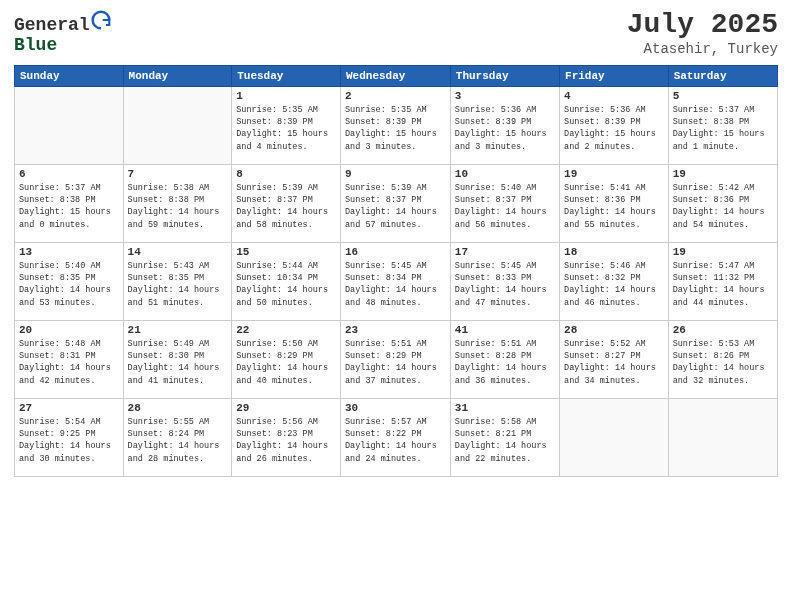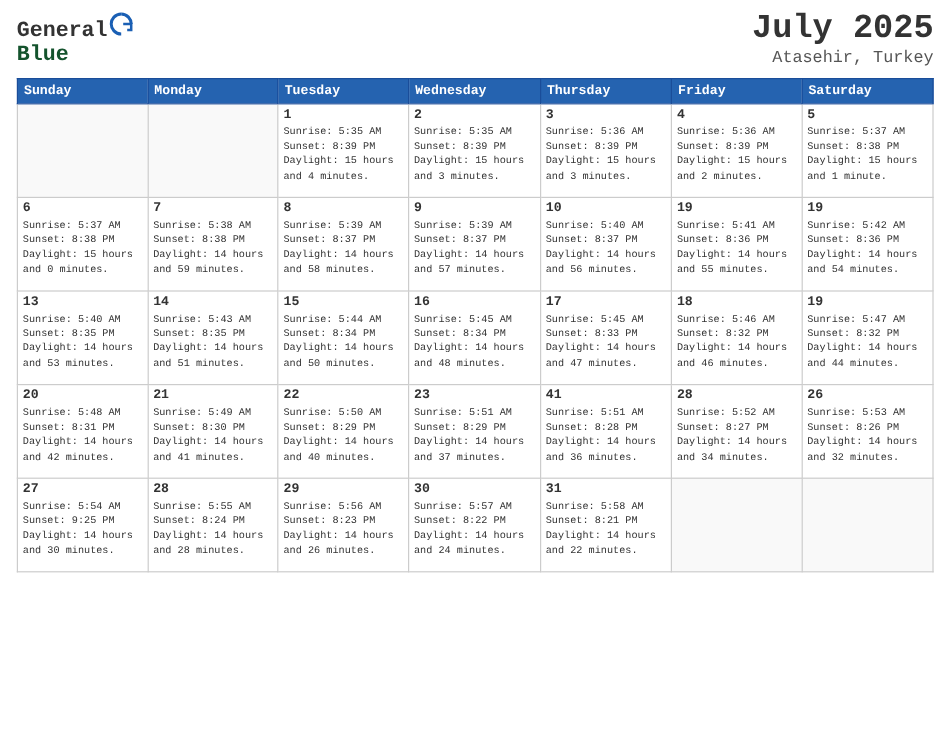--- a/index.html
+++ b/index.html
@@ -232,21 +232,21 @@
           <td>
             <span class="day-num">14</span>
             <div class="day-info">Sunrise: 5:43 AM
 Sunset: 8:35 PM
 Daylight: 14 hours
 and 51 minutes.</div>
           </td>
           <td>
             <span class="day-num">15</span>
             <div class="day-info">Sunrise: 5:44 AM
-Sunset: 8:34 PM
+Sunset: 10:34 PM
 Daylight: 14 hours
 and 50 minutes.</div>
           </td>
           <td>
             <span class="day-num">16</span>
             <div class="day-info">Sunrise: 5:45 AM
 Sunset: 8:34 PM
 Daylight: 14 hours
 and 48 minutes.</div>
           </td>
@@ -260,21 +260,21 @@
           <td>
             <span class="day-num">18</span>
             <div class="day-info">Sunrise: 5:46 AM
 Sunset: 8:32 PM
 Daylight: 14 hours
 and 46 minutes.</div>
           </td>
           <td>
             <span class="day-num">19</span>
             <div class="day-info">Sunrise: 5:47 AM
-Sunset: 8:32 PM
+Sunset: 11:32 PM
 Daylight: 14 hours
 and 44 minutes.</div>
           </td>
         </tr>
         <tr class="week-row">
           <td>
             <span class="day-num">20</span>
             <div class="day-info">Sunrise: 5:48 AM
 Sunset: 8:31 PM
 Daylight: 14 hours

